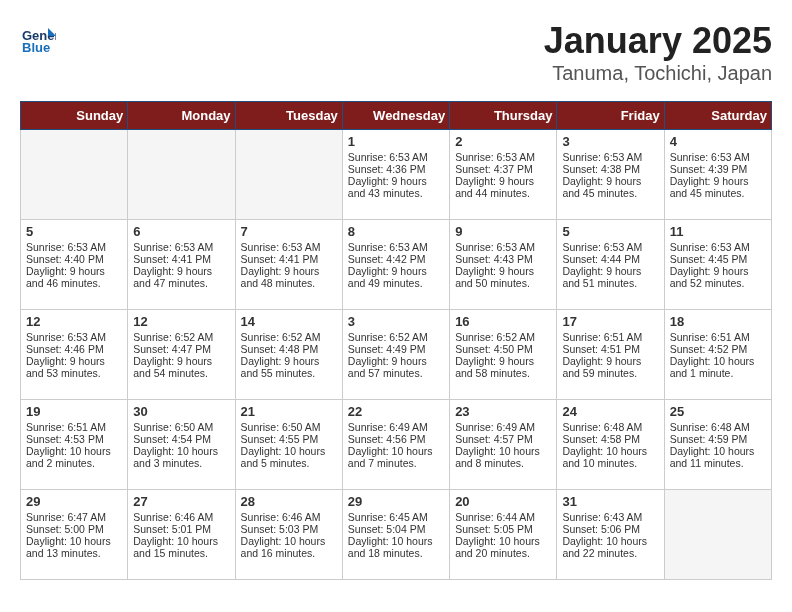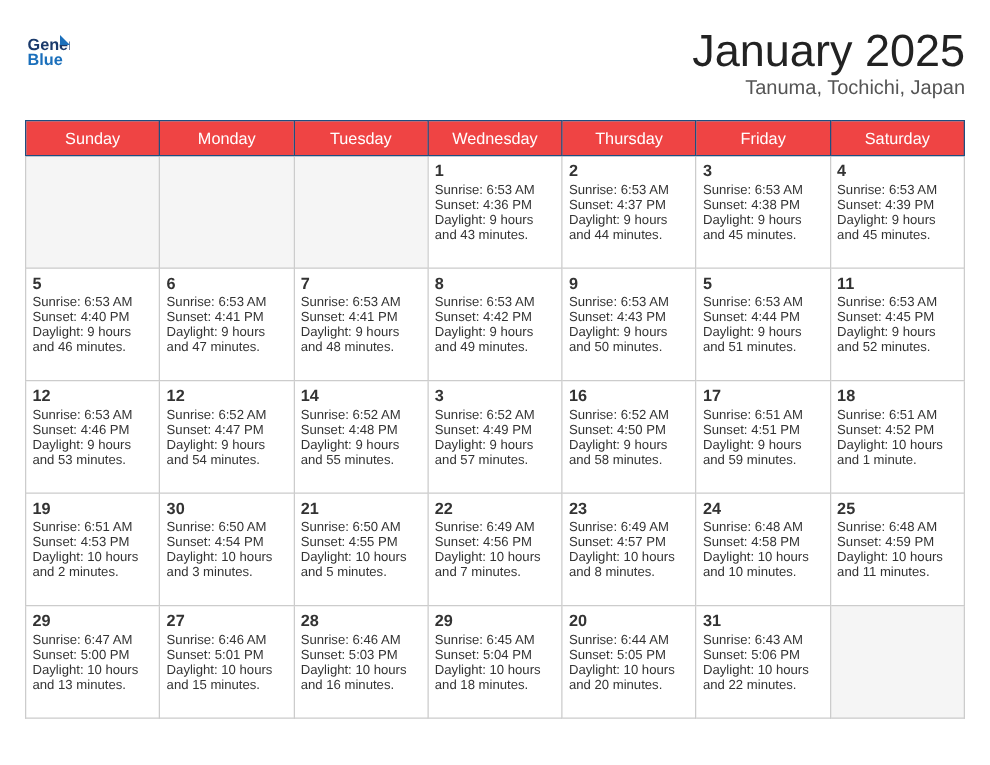--- a/index.html
+++ b/index.html
@@ -26,39 +26,39 @@
     .logo-icon {
       width: 36px;
       height: 36px;
       margin-right: 4px;
     }
     .title-area {
       text-align: right;
     }
     .month-title {
       font-size: 36px;
-      font-weight: normal;
+      font-weight: bold;
       color: #222;
     }
     .location {
-      font-size: 16px;
+      font-size: 20px;
       color: #555;
     }
     table {
       width: 100%;
       border-collapse: collapse;
       table-layout: fixed;
     }
     th {
-      background-color: #ef4444;
+      background-color: #7f1d1d;
       color: #fff;
       font-size: 13px;
-      font-weight: normal;
+      font-weight: bold;
       padding: 6px 4px;
-      text-align: center;
+      text-align: right;
       border: 1px solid #1e4f80;
     }
     td {
       border: 1px solid #ccc;
       vertical-align: top;
       padding: 4px 5px;
       font-size: 10.5px;
       color: #333;
       background: #fff;
       height: 90px;

